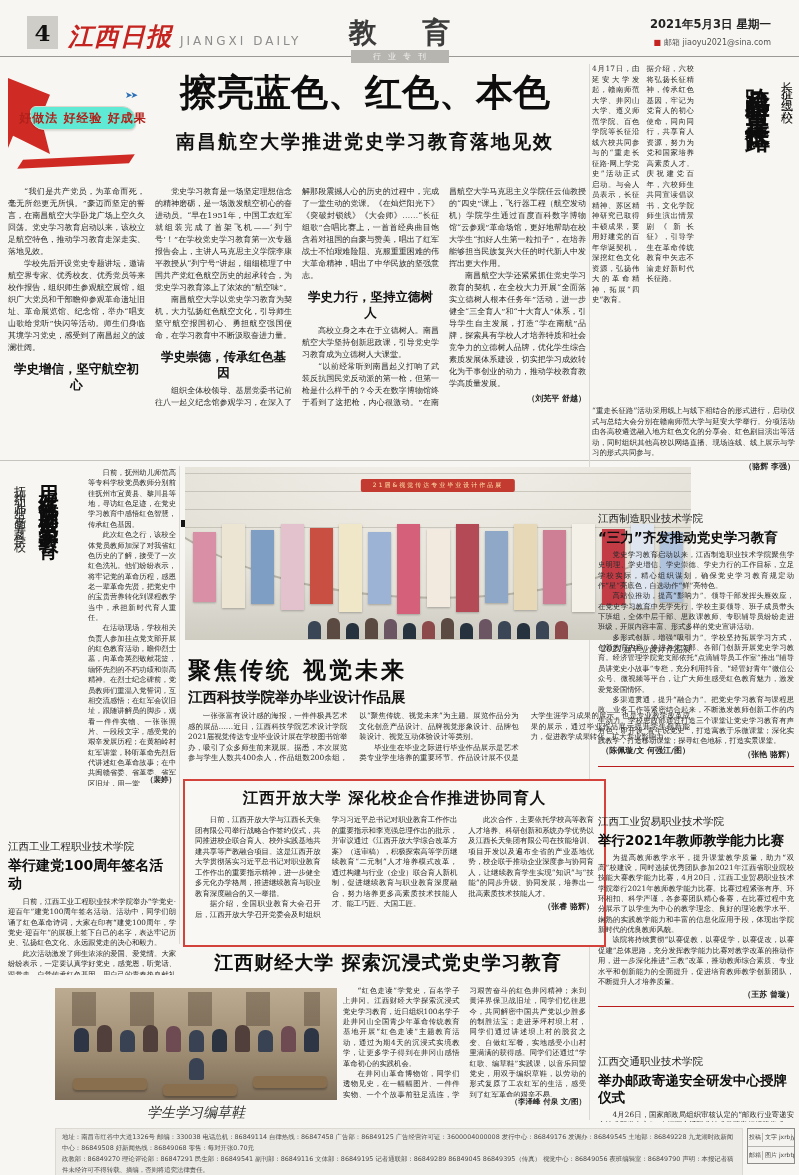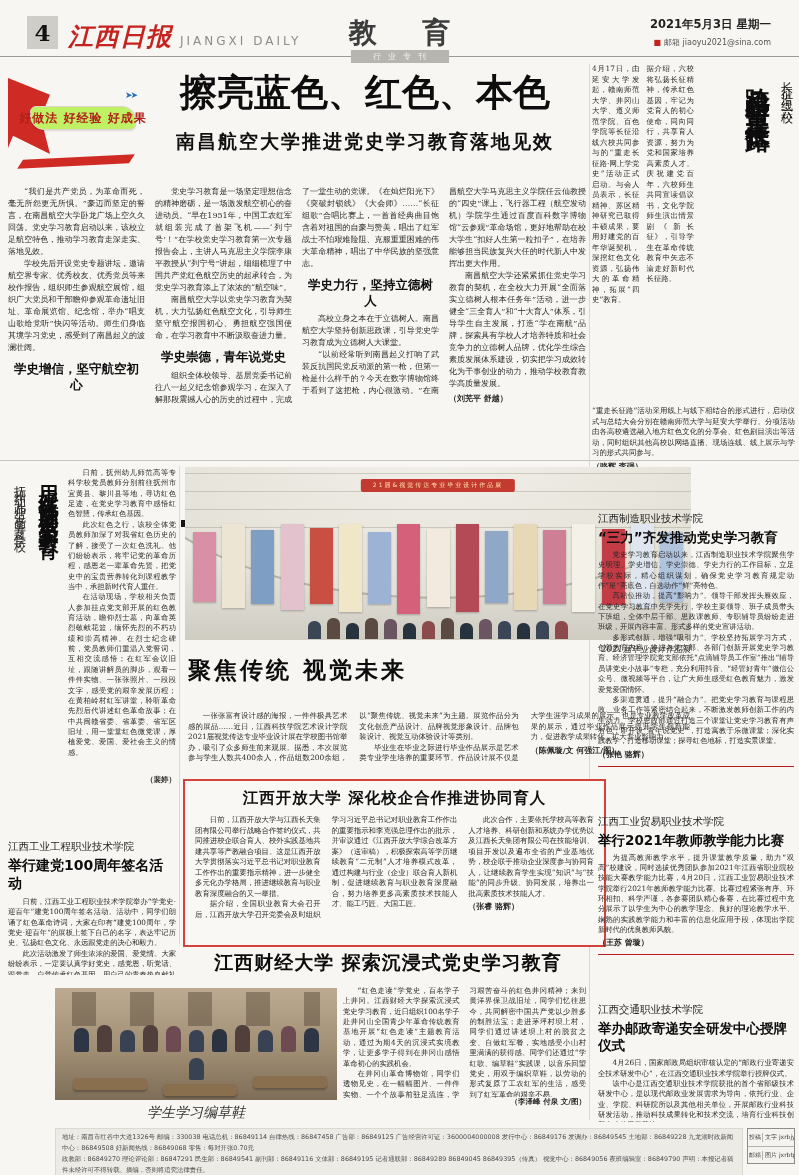--- a/index.html
+++ b/index.html
@@ -26,38 +26,38 @@
               font-family:"DejaVu Sans","Liberation Sans",sans-serif; color:#222; }
   .mailline { margin-top:5px; font-size:8px; font-weight:normal; color:#555; }
   .redsq { color:#c5231f; margin-right:3px; font-size:8px; }
 
   
   .badge { position:absolute; left:8px; top:74px; width:130px; height:100px; }
   .badge .flag { position:absolute; left:0; top:4px; width:42px; height:76px; background:#cf2b24;
                  clip-path:polygon(0 0,100% 22%,78% 52%,100% 100%,12% 76%,0 92%); }
   .badge .swoosh { position:absolute; left:14px; bottom:8px; width:108px; height:9px; background:#cf2b24;
                    transform:skewX(-35deg) rotate(-3deg); }
-  .badge .ribbon { position:absolute; left:22px; top:32px; width:106px; height:24px; background:#bef264;
+  .badge .ribbon { position:absolute; left:22px; top:32px; width:106px; height:24px; background:#5eead4;
                    border:1px solid #ded6cb; border-radius:6px 14px 6px 14px; display:flex; align-items:center;
                    justify-content:center; box-shadow:0 1px 2px rgba(0,0,0,.12); }
   .badge .ribbon span { color:#b2201a; font-weight:bold; font-size:12px; letter-spacing:1px;
                         font-family:"DejaVu Sans",sans-serif; white-space:nowrap; }
   .badge .arrows { position:absolute; right:2px; top:16px; color:#2a6fb8; font-size:9px; letter-spacing:-2px; }
 
   
   .lead-head { position:absolute; left:150px; top:68px; width:430px; text-align:center; }
   .lead-title { font-size:37px; font-weight:900; color:#0d0d0d; letter-spacing:0;
                 font-family:"DejaVu Sans","Liberation Sans",sans-serif; }
   .lead-sub { margin-top:11px; font-size:19px; font-weight:bold; letter-spacing:2px; color:#111; }
   .lead-body { position:absolute; left:8px; top:186px; width:578px; height:272px; column-count:4; column-gap:10px;
                font-size:8px; line-height:1.5; text-align:justify; overflow:hidden; color:#2a2a2a; }
   .lead-body p, .cols p { margin:0; text-indent:2em; }
   .subhead { font-size:12.5px; text-align:center; font-family:"DejaVu Sans",sans-serif; font-weight:bold;
              color:#111; margin:7px 0 5px; break-inside:avoid; line-height:1.25; }
-  .byline { text-align:left; font-weight:bold; font-size:8px; margin-top:2px; }
+  .byline { text-align:right; font-weight:bold; font-size:8px; margin-top:2px; }
 
   
   .march { position:absolute; left:592px; top:64px; width:203px; height:394px; }
   .march-cols { position:absolute; left:0; top:0; width:102px; height:332px; column-count:2; column-gap:7px;
                 font-size:7.4px; line-height:1.42; text-align:justify; overflow:hidden; color:#2a2a2a; }
   .march-head { position:absolute; top:4px; right:0; height:340px; writing-mode:vertical-rl; }
   .m-kicker { font-size:12px; letter-spacing:6px; color:#111; padding-top:4px; margin-left:4px; }
   .m-title { font-size:25px; font-weight:900; letter-spacing:4px; color:#0d0d0d;
              font-family:"DejaVu Sans","Liberation Sans",sans-serif; }
   .march-foot { position:absolute; left:0; top:342px; width:203px; font-size:7.4px; line-height:1.42;
@@ -67,21 +67,21 @@
   .mid-rule { position:absolute; left:0; right:0; top:460px; border-top:1px solid #c7c4be; }
   .vr-rail { position:absolute; left:589px; top:64px; height:1056px; border-left:1px solid #dbd8d2; }
   .vr-left { position:absolute; left:179px; top:466px; height:478px; border-left:1px solid #dbd8d2; }
 
   
   .fuzhou { position:absolute; left:8px; top:468px; width:168px; height:318px; display:flex; }
   .fz-kicker { writing-mode:vertical-rl; font-size:12px; letter-spacing:5px; color:#222; width:20px; padding-top:8px; }
   .fz-title { writing-mode:vertical-rl; font-size:20px; font-weight:900; letter-spacing:4px; width:32px;
               margin:0 5px 0 3px; color:#0d0d0d; font-family:"DejaVu Sans",sans-serif; padding-top:2px; }
   .fz-body { flex:1; position:relative; font-size:7.3px; line-height:1.42; text-align:justify; overflow:hidden; color:#2a2a2a; }
-  .fz-body p { text-indent:2em; }
+  .fz-body p { text-indent:2em;margin-left:20px; }
   .pin-byline { position:absolute; right:0; bottom:0; background:#f7f6f2; padding-left:6px;
                 font-weight:bold; font-size:7.5px; }
 
   
   .photo-marker { position:absolute; left:181px; top:520px; width:7px; height:7px; background:#151515; }
   .expo-photo { position:absolute; left:185px; top:467px; width:506px; height:173px; overflow:hidden;
                 background:linear-gradient(180deg,#e3e0d8 0%,#ecebe4 45%,#cfccc2 100%); }
   .dome { position:absolute; left:50%; top:-178px; transform:translateX(-50%); width:640px; height:310px;
           border:2px solid #b6b2a6; border-radius:50%;
           background:radial-gradient(ellipse at center,#f2f0ea 0%,#e3e0d6 75%); }
@@ -209,21 +209,21 @@
     <div class="lead-title">擦亮蓝色、红色、本色</div>
     <div class="lead-sub">南昌航空大学推进党史学习教育落地见效</div>
   </div>
 
   <div class="lead-body">
     <p>“我们是共产党员，为革命而死，毫无所怨更无所惧。”豪迈而坚定的誓言，在南昌航空大学卧龙广场上空久久回荡。党史学习教育启动以来，该校立足航空特色，推动学习教育走深走实、落地见效。</p>
     <p>学校先后开设党史专题讲坛，邀请航空界专家、优秀校友、优秀党员等来校作报告，组织师生参观航空展馆，组织广大党员和干部瞻仰参观革命遗址旧址、革命展览馆、纪念馆，举办“唱支山歌给党听”快闪等活动。师生们身临其境学习党史，感受到了南昌起义的波澜壮阔。</p>
     <h3 class="subhead">学史增信，坚守航空初心</h3>
     <p>党史学习教育是一场坚定理想信念的精神磨砺，是一场激发航空初心的奋进动员。“早在1951年，中国工农红军就组装完成了首架飞机——‘列宁号’！”在学校党史学习教育第一次专题报告会上，主讲人马克思主义学院李康平教授从“列宁号”讲起，细细梳理了中国共产党红色航空历史的起承转合，为党史学习教育添上了浓浓的“航空味”。</p>
     <p>南昌航空大学以党史学习教育为契机，大力弘扬红色航空文化，引导师生坚守航空报国初心、勇担航空强国使命，在学习教育中不断汲取奋进力量。</p>
-    <h3 class="subhead">学史崇德，青年说党史</h3>
+    <h3 class="subhead">学史崇德，传承红色基因</h3>
     <p>组织全体校领导、基层党委书记前往八一起义纪念馆参观学习，在深入了解那段震撼人心的历史的过程中，完成了一堂生动的党课。《在灿烂阳光下》《突破封锁线》《大会师》……“长征组歌”合唱比赛上，一首首经典曲目饱含着对祖国的自豪与赞美，唱出了红军战士不怕艰难险阻、克服重重困难的伟大革命精神，唱出了中华民族的坚强意志。</p>
     <h3 class="subhead">学史力行，坚持立德树人</h3>
     <p>高校立身之本在于立德树人。南昌航空大学坚持创新思政课，引导党史学习教育成为立德树人大课堂。</p>
     <p>“以前经常听到南昌起义打响了武装反抗国民党反动派的第一枪，但第一枪是什么样干的？今天在数字博物馆终于看到了这把枪，内心很激动。”在南昌航空大学马克思主义学院任云仙教授的“四史”课上，飞行器工程（航空发动机）学院学生通过百度百科数字博物馆“云参观”革命场馆，更好地帮助在校大学生“扣好人生第一粒扣子”，在培养能够担当民族复兴大任的时代新人中发挥出更大作用。</p>
     <p>南昌航空大学还紧紧抓住党史学习教育的契机，在全校大力开展“全面落实立德树人根本任务年”活动，进一步健全“三全育人”和“十大育人”体系，引导学生自主发展，打造“学在南航”品牌，探索具有学校人才培养特质和社会竞争力的立德树人品牌，优化学生综合素质发展体系建设，切实把学习成效转化为干事创业的动力，推动学校教育教学高质量发展。</p>
     <div class="byline">（刘芜平 舒越）</div>
   </div>
 
   <div class="march">
     <div class="march-cols">
@@ -279,20 +279,21 @@
         <div></div>
         <div></div>
     </div>
     <div class="crowd">
       <span></span><span></span><span></span><span></span><span></span><span></span><span></span><span></span><span></span><span></span><span></span><span></span><span></span><span></span>
     </div>
   </div>
   <div class="expo-caption">2021届毕业设计作品展</div>
 
   <div class="expo-title">聚焦传统 视觉未来</div>
+  <div class="expo-sub">江西科技学院举办毕业设计作品展</div>
   <div class="expo-body cols">
     <p>一张张富有设计感的海报，一件件极具艺术感的展品……近日，江西科技学院艺术设计学院2021届视觉传达专业毕业设计展在学校图书馆举办，吸引了众多师生前来观展。据悉，本次展览参与学生人数共400余人，作品组数200余组，以“聚焦传统、视觉未来”为主题。展览作品分为文化创意产品设计、品牌视觉形象设计、品牌包装设计、视觉互动体验设计等类别。</p>
     <p>毕业生在毕业之际进行毕业作品展示是艺术类专业学生培养的重要环节。作品设计展不仅是大学生涯学习成果的展示，也是专业教学改革成果的展示，通过毕业作品展示提升学生创新能力，促进教学成果转化，扩大专业影响力。</p>
     <div class="byline">（陈佩璇/文 何强江/图）</div>
   </div>
 
   <div class="openu">
     <h2>江西开放大学 深化校企合作推进协同育人</h2>
     <div class="cols">
       <p>日前，江西开放大学与江西长天集团有限公司举行战略合作签约仪式，共同推进校企联合育人、校外实践基地共建共享等产教融合项目。这是江西开放大学贯彻落实习近平总书记对职业教育工作作出的重要指示精神，进一步健全多元化办学格局，推进继续教育与职业教育深度融合的又一举措。</p>
@@ -335,20 +336,21 @@
       <p>党史学习教育启动以来，江西制造职业技术学院聚焦学史明理、学史增信、学史崇德、学史力行的工作目标，立足学校实际，精心组织谋划，确保党史学习教育规定动作“星”亮底色，自选动作“鲜”亮特色。</p>
       <p>高站位推动，提高“影响力”。领导干部发挥头雁效应，在党史学习教育中先学先行，学校主要领导、班子成员带头下班组，全体中层干部、思政课教师、专职辅导员纷纷走进班级，开展内容丰富、形式多样的党史宣讲活动。</p>
       <p>多形式创新，增强“吸引力”。学校坚持拓展学习方式，创新教育内容，推进各党支部、各部门创新开展党史学习教育。经济管理学院党支部依托“点滴辅导员工作室”推出“辅导员讲党史小故事”专栏，充分利用抖音、“经管好青年”微信公众号、微视频等平台，让广大师生感受红色教育魅力，激发爱党爱国情怀。</p>
       <p>多渠道贯通，提升“融合力”。把党史学习教育与课程思政、业务工作等紧密结合起来，不断激发教师创新工作的内生动力。学校思政部通过打造三个课堂让党史学习教育有声有色：即开设“青年说党史”，打造寓教于乐微课堂；深化实践教学，打造移动课堂；探寻红色地标，打造实景课堂。</p>
       <div class="byline">（张艳 骆辉）</div>
     </article>
     <article>
       <div class="kicker">江西工业贸易职业技术学院</div>
       <div class="art-title">举行2021年教师教学能力比赛</div>
       <p>为提高教师教学水平，提升课堂教学质量，助力“双高”校建设，同时选拔优秀团队参加2021年江西省职业院校技能大赛教学能力比赛，4月20日，江西工业贸易职业技术学院举行2021年教师教学能力比赛。比赛过程紧张有序、环环相扣、科学严谨，各参赛团队精心备赛，在比赛过程中充分展示了以学生为中心的教学理念、良好的理论教学水平、娴熟的实践教学能力和丰富的信息化应用手段，体现出学院新时代的优良教师风貌。</p>
+      <p>该院将持续贯彻“以赛促教，以赛促学，以赛促改，以赛促建”总体思路，充分发挥教学能力比赛对教学改革的推动作用，进一步深化推进“三教”改革，推动教师综合素质、专业水平和创新能力的全面提升，促进培育教师教学创新团队，不断提升人才培养质量。</p>
       <div class="byline">（王苏 曾璇）</div>
     </article>
     <article>
       <div class="kicker">江西交通职业技术学院</div>
       <div class="art-title">举办邮政寄递安全研发中心授牌仪式</div>
       <p>4月26日，国家邮政局组织审核认定的“邮政行业寄递安全技术研发中心”，在江西交通职业技术学院举行授牌仪式。</p>
       <p>该中心是江西交通职业技术学院获批的首个省部级技术研发中心，是以现代邮政业发展需求为导向，依托行业、企业、学院、科研院所以及其他相关单位，开展邮政行业科技研发活动，推动科技成果转化和技术交流，培育行业科技创新人才的重要基地。</p>
       <div class="byline">（黄群杰）</div>
     </article>
 

